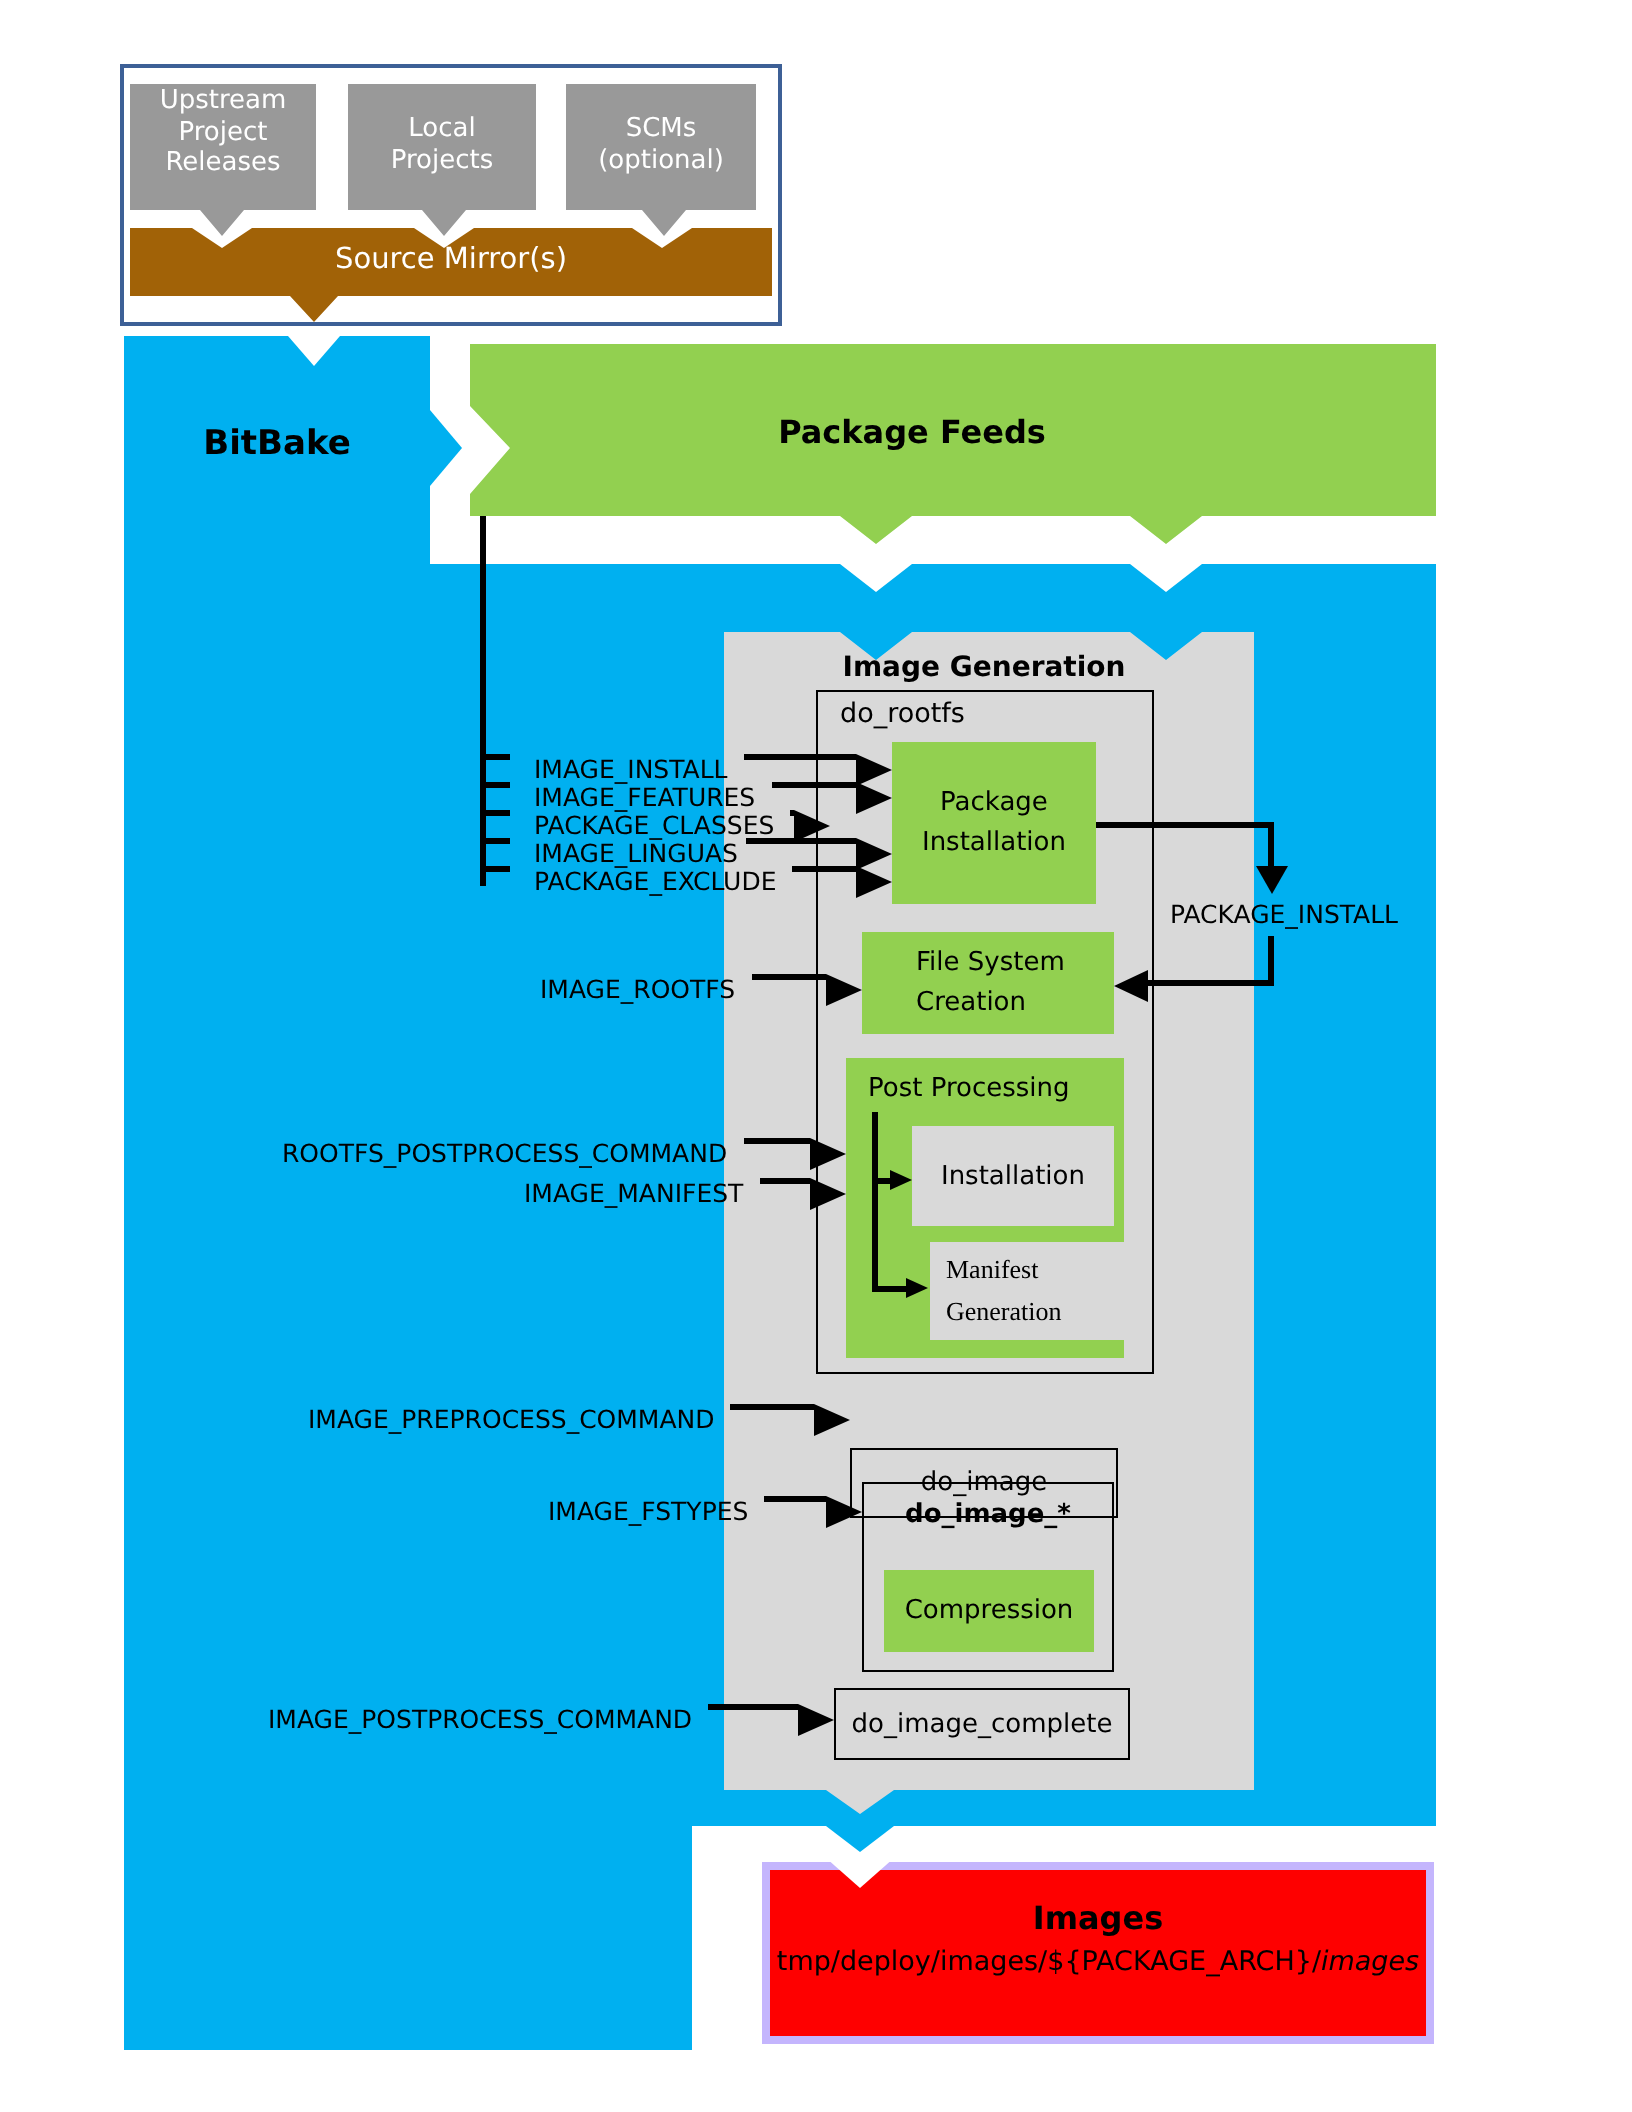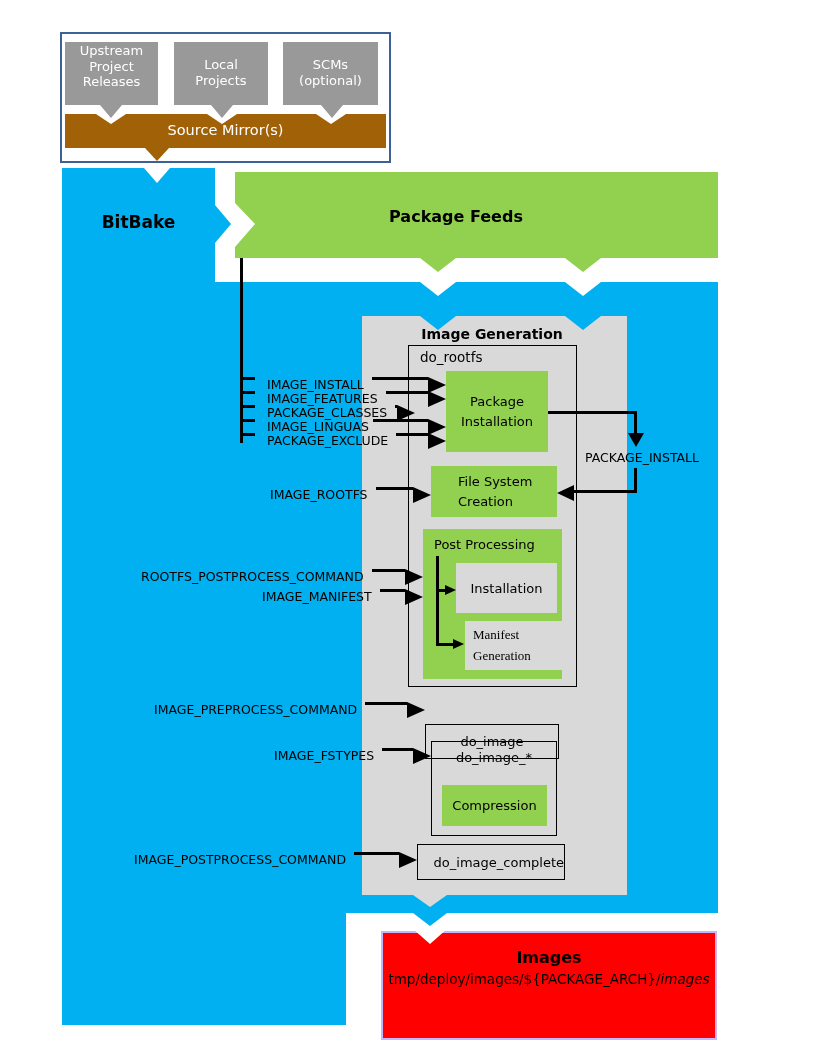--- a/index.html
+++ b/index.html
@@ -109,26 +109,26 @@
   <div class="abs vline" style="left:436px;top:556px;height:90px;"></div>
   <div class="abs hline" style="left:436px;top:589px;width:10px;"></div>
   <div class="abs head-right small" style="position:absolute;left:445px;top:585px;"></div>
   <div class="abs hline" style="left:436px;top:643px;width:17px;"></div>
   <div class="abs head-right small" style="position:absolute;left:453px;top:639px;"></div>
 
   <div class="abs taskbox centerflex" style="left:425px;top:724px;width:134px;height:35px;">
     <div>do_image</div>
   </div>
   <div class="abs taskbox" style="left:431px;top:741px;width:126px;height:95px;text-align:center;">
-    <div style="padding-top:8px;">do_image_*</div>
+    <div style="padding-top:8px;font-weight:bold;">do_image_*</div>
   </div>
   <div class="abs green centerflex" style="left:442px;top:785px;width:105px;height:41px;font-size:13px;">
     <div>Compression</div>
   </div>
-  <div class="abs taskbox centerflex" style="left:417px;top:844px;width:148px;height:36px;justify-content:flex-end;">
+  <div class="abs taskbox centerflex" style="left:417px;top:844px;width:148px;height:36px;">
     <div>do_image_complete</div>
   </div>
 
   <div class="abs vline" style="left:240px;top:258px;height:185px;"></div>
 
   <div class="abs row" style="left:241px;top:377px;width:205px;">
     <div class="seg stub"></div>
     <span class="varlabel" style="margin:0 8px 0 12px;">IMAGE_INSTALL</span>
     <div class="seg grow"></div>
     <div class="head-right"></div>
@@ -190,21 +190,21 @@
     <span class="varlabel" style="margin-right:8px;">IMAGE_FSTYPES</span>
     <div class="seg grow"></div>
     <div class="head-right"></div>
   </div>
   <div class="abs row" style="left:134px;top:852px;width:283px;">
     <span class="varlabel" style="margin-right:8px;">IMAGE_POSTPROCESS_COMMAND</span>
     <div class="seg grow"></div>
     <div class="head-right"></div>
   </div>
 
-  <div class="abs" style="left:381px;top:931px;width:336px;height:109px;background:#FE0000;border:2px solid #c4b5fd;box-sizing:border-box;">
+  <div class="abs" style="left:381px;top:931px;width:336px;height:91px;background:#FE0000;border:4px solid #c4b5fd;box-sizing:border-box;">
     <div style="position:absolute;left:50%;top:24px;transform:translate(-50%,-50%);font-weight:bold;font-size:16px;">Images</div>
     <div style="position:absolute;left:50%;top:46px;transform:translate(-50%,-50%);font-size:13.5px;white-space:nowrap;">
       <span>tmp/deploy/images/${PACKAGE_ARCH}/</span><span style="font-style:italic;">images</span>
     </div>
   </div>
 
   <div class="abs" style="left:413px;top:929px;width:0;height:0;border-left:17px solid transparent;border-right:17px solid transparent;border-top:15px solid #fff;"></div>
 
 </div>
 

